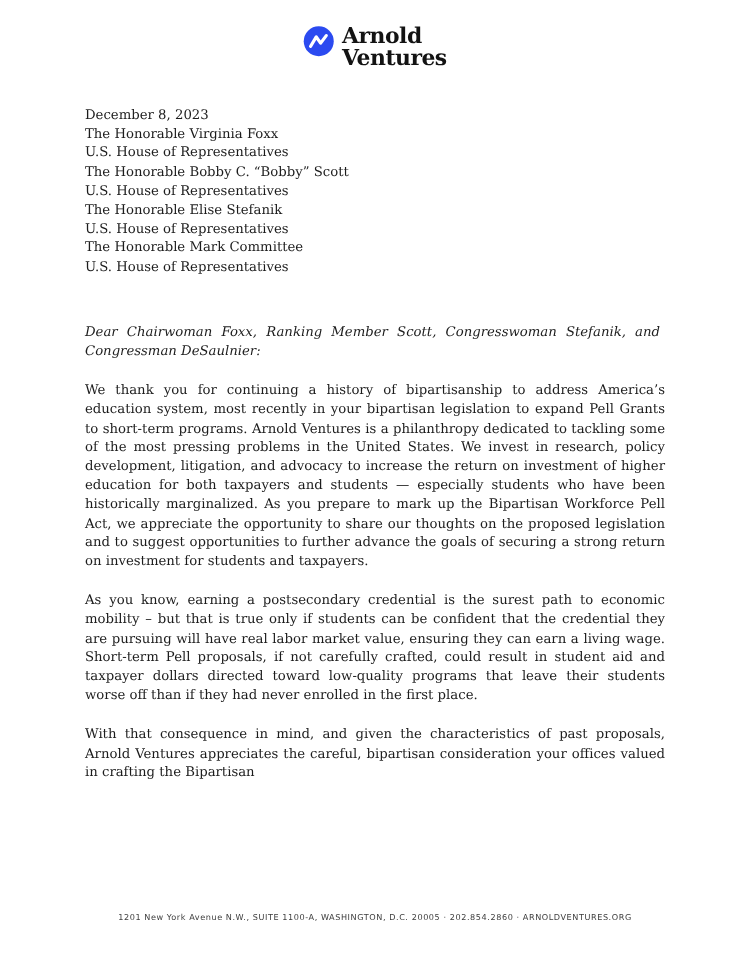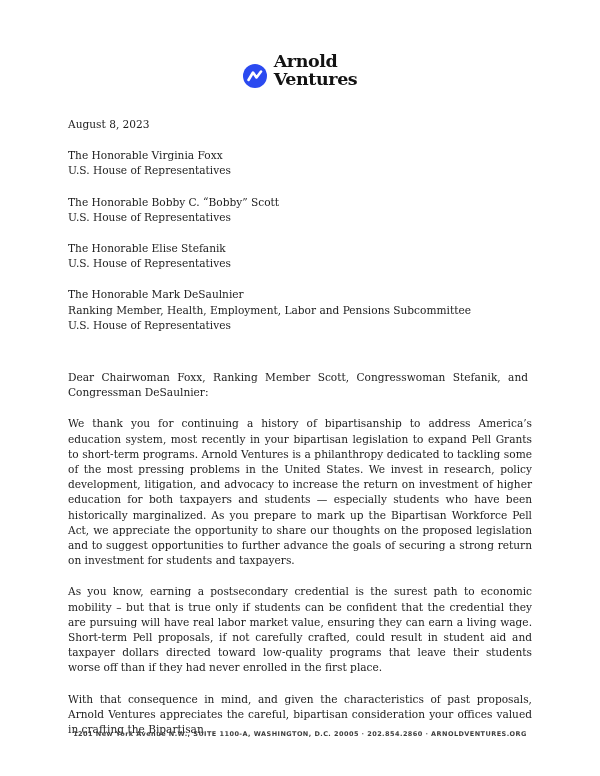--- a/index.html
+++ b/index.html
@@ -10,22 +10,22 @@
     background: #ffffff;
     font-family: "DejaVu Serif", serif;
     color: #1c1c1c;
     overflow: hidden;
     box-sizing: border-box;
   }
   
   .logo {
     display: flex;
     justify-content: center;
-    align-items: flex-end;
-    padding-top: 52px;
+    align-items: flex-start;
+    padding-top: 20px;
     gap: 7px;
   }
   .logo-circle {
     width: 24px;
     height: 24px;
     border-radius: 50%;
     background: #2b4af0;
     display: flex;
     align-items: center;
     justify-content: center;
@@ -42,40 +42,41 @@
     letter-spacing: -0.4px;
     color: #131313;
   }
   
   .letter {
     padding: 0 68px;
     font-size: 10.6px;
     line-height: 15.2px;
   }
   .date { margin: 29px 0 0 0; }
-  .recipient { margin-top: 16px; }
+  .recipient { }
   .recipient div { white-space: nowrap; }
   .salutation {
     margin: 37px 4px 0 0;
     text-align: justify;
+    font-style: italic;
   }
   .para {
     margin: 16px 0 0 0;
     text-align: justify;
   }
   
   .footer {
     position: absolute;
     left: 0;
     right: 0;
     top: 730px;
     text-align: center;
     font-family: "DejaVu Sans", sans-serif;
     font-size: 6.5px;
-    font-weight: bold;
+    font-weight: normal;
     letter-spacing: 0.45px;
     color: #3d3d3d;
   }
 </style>
 </head>
 <body>
 
 <div class="page">
 
   <header class="logo">
@@ -85,40 +86,39 @@
       </svg>
     </span>
     <span class="logo-text">
       <span>Arnold</span>
       <span>Ventures</span>
     </span>
   </header>
 
   <main class="letter">
 
-    <p class="date">August 8, 2023</p>
+    <p class="date">December 8, 2023</p>
 
     <div class="recipient">
       <div>The Honorable Virginia Foxx</div>
       <div>U.S. House of Representatives</div>
     </div>
 
     <div class="recipient">
       <div>The Honorable Bobby C. “Bobby” Scott</div>
       <div>U.S. House of Representatives</div>
     </div>
 
     <div class="recipient">
       <div>The Honorable Elise Stefanik</div>
       <div>U.S. House of Representatives</div>
     </div>
 
     <div class="recipient">
-      <div>The Honorable Mark DeSaulnier</div>
-      <div>Ranking Member, Health, Employment, Labor and Pensions Subcommittee</div>
+      <div>The Honorable Mark Committee</div>
       <div>U.S. House of Representatives</div>
     </div>
 
     <p class="salutation">Dear Chairwoman Foxx, Ranking Member Scott, Congresswoman Stefanik, and Congressman DeSaulnier:</p>
 
     <p class="para">We thank you for continuing a history of bipartisanship to address America’s education system, most recently in your bipartisan legislation to expand Pell Grants to short-term programs. Arnold Ventures is a philanthropy dedicated to tackling some of the most pressing problems in the United States. We invest in research, policy development, litigation, and advocacy to increase the return on investment of higher education for both taxpayers and students — especially students who have been historically marginalized. As you prepare to mark up the Bipartisan Workforce Pell Act, we appreciate the opportunity to share our thoughts on the proposed legislation and to suggest opportunities to further advance the goals of securing a strong return on investment for students and taxpayers.</p>
     <p class="para">As you know, earning a postsecondary credential is the surest path to economic mobility – but that is true only if students can be confident that the credential they are pursuing will have real labor market value, ensuring they can earn a living wage. Short-term Pell proposals, if not carefully crafted, could result in student aid and taxpayer dollars directed toward low-quality programs that leave their students worse off than if they had never enrolled in the first place.</p>
     <p class="para">With that consequence in mind, and given the characteristics of past proposals, Arnold Ventures appreciates the careful, bipartisan consideration your offices valued in crafting the Bipartisan</p>
 
   </main>

